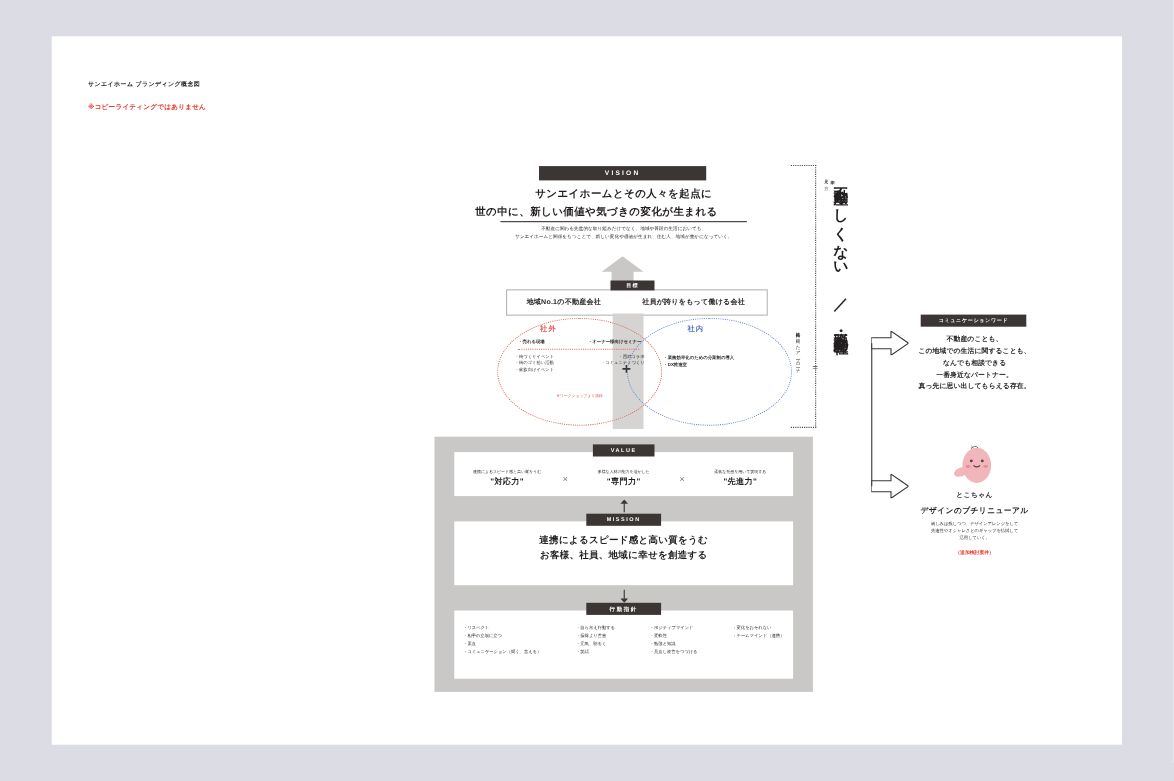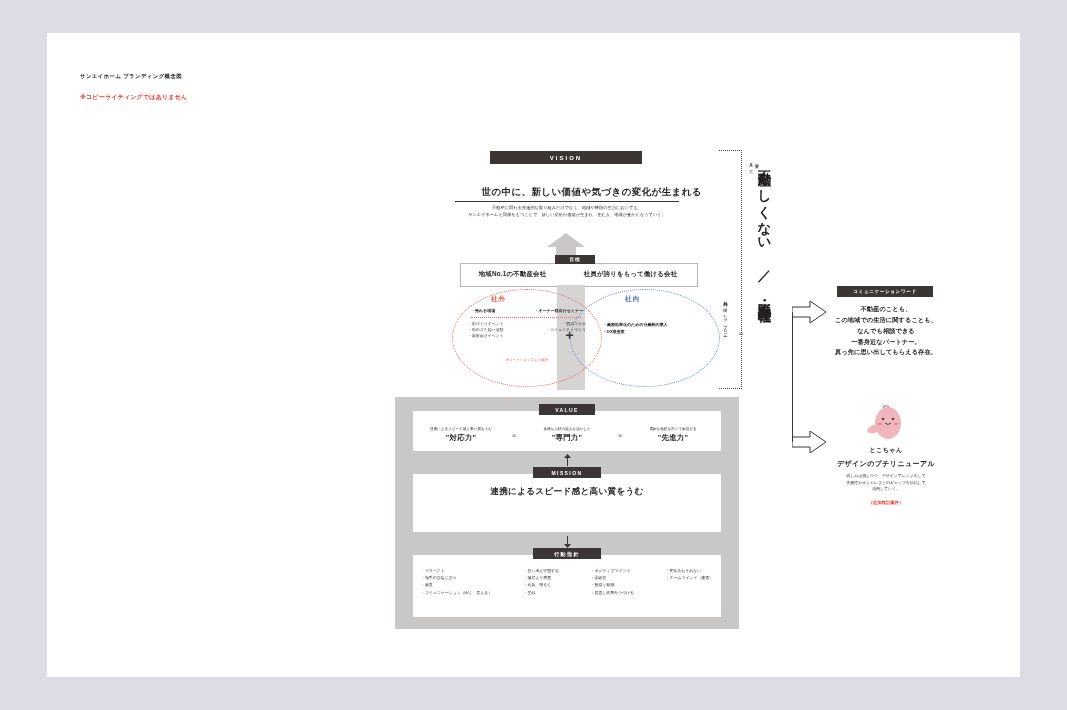--- a/index.html
+++ b/index.html
@@ -29,21 +29,21 @@
   .chip{
     background:#3b3634;color:#ffffff;
     text-align:center;font-weight:700;
     letter-spacing:2px;
     display:flex;align-items:center;justify-content:center;
   }
   
   .vision-chip{position:absolute;left:443px;top:118px;width:152px;height:13px;font-size:6px;}
   .vision-l1{position:absolute;left:385px;top:137px;width:270px;text-align:center;
     font-size:9.5px;font-weight:700;color:#231f20;letter-spacing:.4px;}
-  .vision-l2{position:absolute;left:385px;top:153px;width:270px;text-align:right;
+  .vision-l2{position:absolute;left:385px;top:153px;width:270px;text-align:left;
     font-size:9.5px;font-weight:700;color:#231f20;letter-spacing:.4px;}
   .vision-rule{position:absolute;left:408px;top:168px;width:224px;height:1px;background:#3b3634;}
   .vision-desc{position:absolute;left:380px;top:172px;width:280px;text-align:center;
     font-size:4.2px;line-height:1.65;color:#231f20;letter-spacing:.05px;}
   
   .big-arrow{position:absolute;left:500px;top:200px;width:38px;height:28px;}
   
   .goal-chip{position:absolute;left:508px;top:222px;width:40px;height:9px;font-size:4.6px;letter-spacing:1px;}
   .goal-box{position:absolute;left:413px;top:230px;width:236px;height:22px;
     border:1px solid #b9b6b4;background:#ffffff;}
@@ -124,20 +124,21 @@
 </style>
 </head>
 <body>
 
 <div class="page">
 
   <div class="hdr-title">サンエイホーム ブランディング概念図</div>
   <div class="hdr-note">※コピーライティングではありません</div>
 
   <div class="chip vision-chip">VISION</div>
+  <div class="vision-l1">サンエイホームとその人々を起点に</div>
   <div class="vision-l2">世の中に、新しい価値や気づきの変化が生まれる</div>
   <div class="vision-rule"></div>
   <div class="vision-desc">
     <div>不動産に関わる先進的な取り組みだけでなく、地域や普段の生活においても、</div>
     <div>サンエイホームと関係をもつことで、新しい変化や価値が生まれ、住む人、地域が豊かになっていく。</div>
   </div>
 
   <svg class="big-arrow" viewBox="0 0 38 28">
     <polygon points="19,0 38,14 29,14 29,28 9,28 9,14 0,14" fill="#c9c8c6"></polygon>
   </svg>
@@ -250,20 +251,21 @@
   <div class="chip value-chip">VALUE</div>
 
   <svg class="up-arr" viewBox="0 0 7 12">
     <line x1="3.5" y1="12" x2="3.5" y2="2" stroke="#3b3634" stroke-width="1"></line>
     <polygon points="3.5,0 7,4 0,4" fill="#3b3634"></polygon>
   </svg>
 
   <div class="wbox mission-box"></div>
   <div class="mission-body">
     <div>連携によるスピード感と高い質をうむ</div>
+    <div>お客様、社員、地域に幸せを創造する</div>
   </div>
   <div class="chip mission-chip">MISSION</div>
 
   <svg class="dn-arr" viewBox="0 0 7 12">
     <line x1="3.5" y1="0" x2="3.5" y2="10" stroke="#3b3634" stroke-width="1"></line>
     <polygon points="3.5,12 0,8 7,8" fill="#3b3634"></polygon>
   </svg>
 
   <div class="wbox act-box"></div>
   <div class="act-cols">

